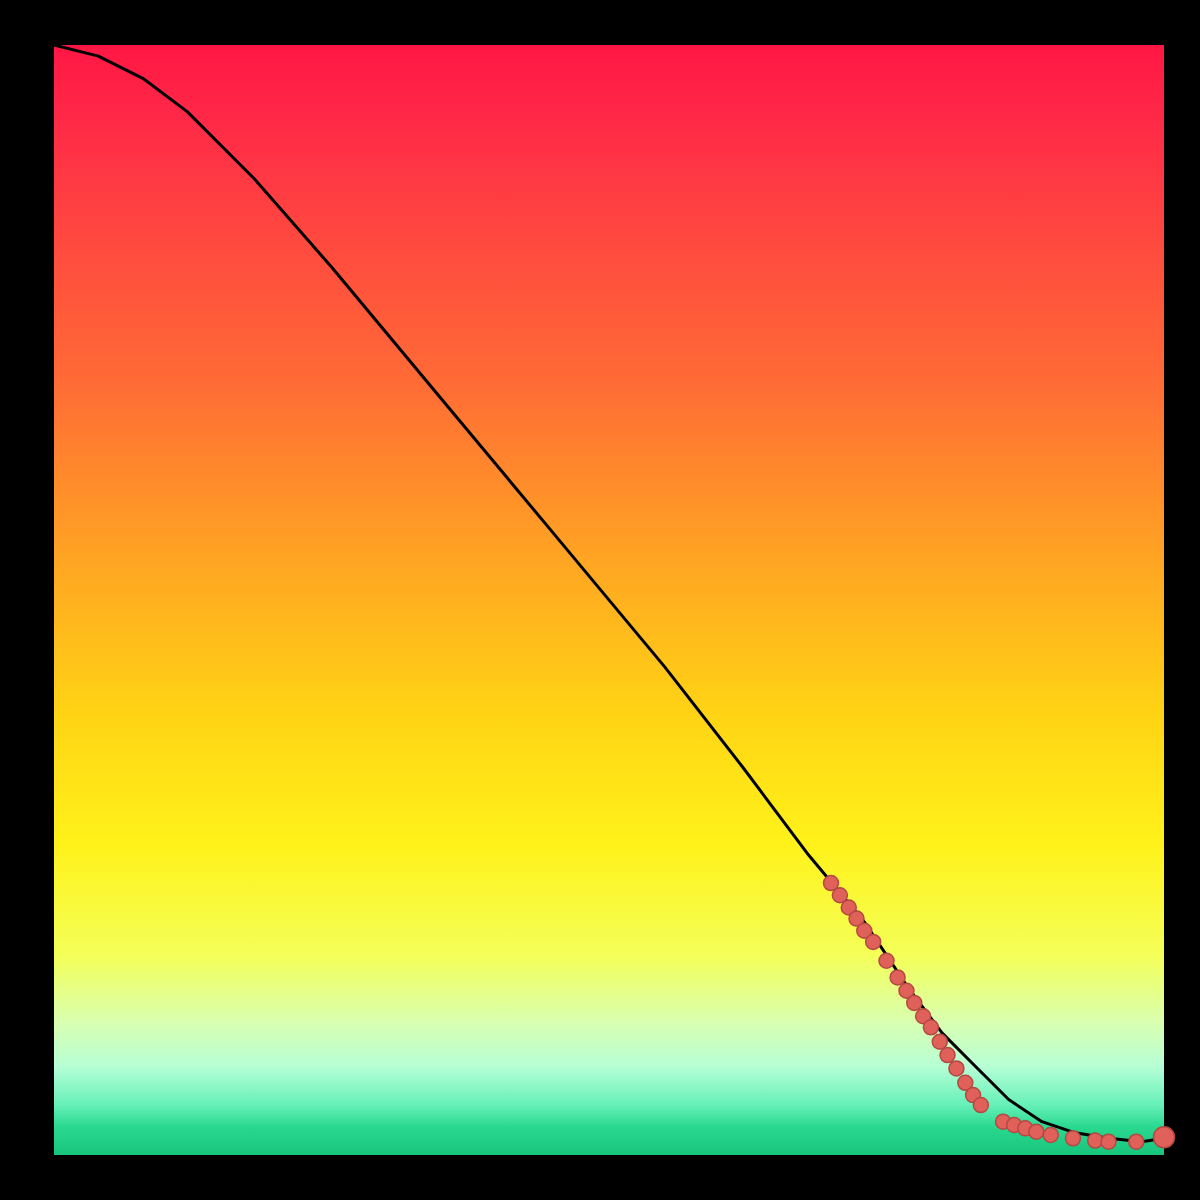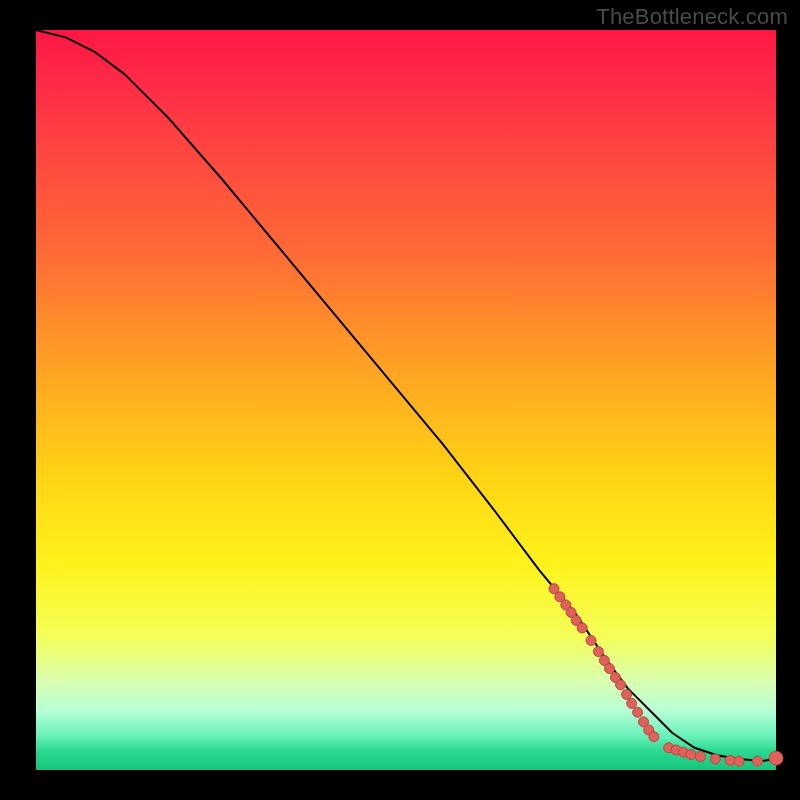--- a/index.html
+++ b/index.html
@@ -79,14 +79,13 @@
         <circle cx="683.50" cy="752.24" r="5" fill="#e0615a" stroke="#b54842" stroke-width="1"></circle>
         <circle cx="690.90" cy="754.46" r="5" fill="#e0615a" stroke="#b54842" stroke-width="1"></circle>
         <circle cx="700.52" cy="756.68" r="5" fill="#e0615a" stroke="#b54842" stroke-width="1"></circle>
         <circle cx="715.32" cy="758.90" r="5" fill="#e0615a" stroke="#b54842" stroke-width="1"></circle>
         <circle cx="730.12" cy="760.38" r="5" fill="#e0615a" stroke="#b54842" stroke-width="1"></circle>
         <circle cx="739.00" cy="761.12" r="5" fill="#e0615a" stroke="#b54842" stroke-width="1"></circle>
         <circle cx="757.50" cy="761.12" r="5" fill="#e0615a" stroke="#b54842" stroke-width="1"></circle>
         <circle cx="776.00" cy="758.16" r="7" fill="#e0615a" stroke="#b54842" stroke-width="1"></circle>
       </g>
   </svg>
-  <div class="watermark">TheBottleneck.com</div>
 </div>
 
 </body></html>

